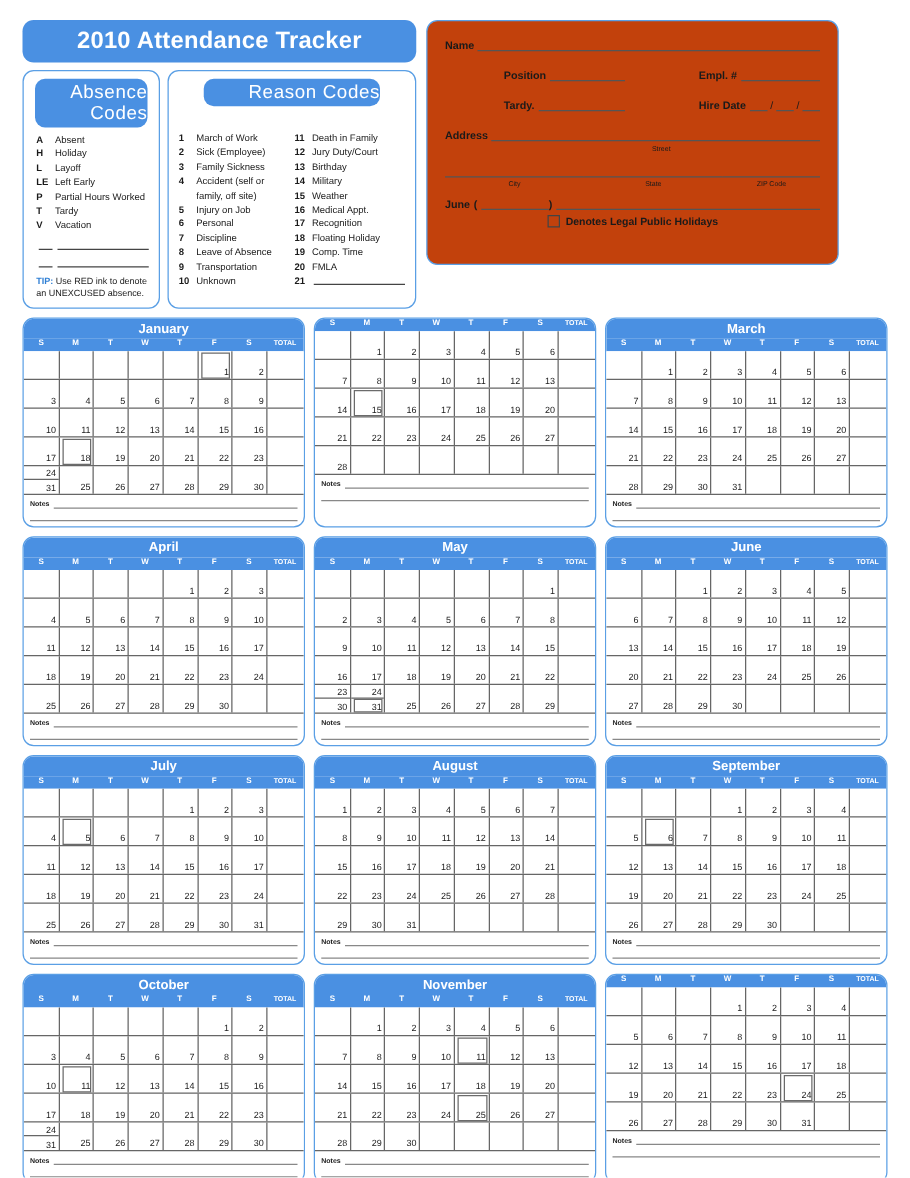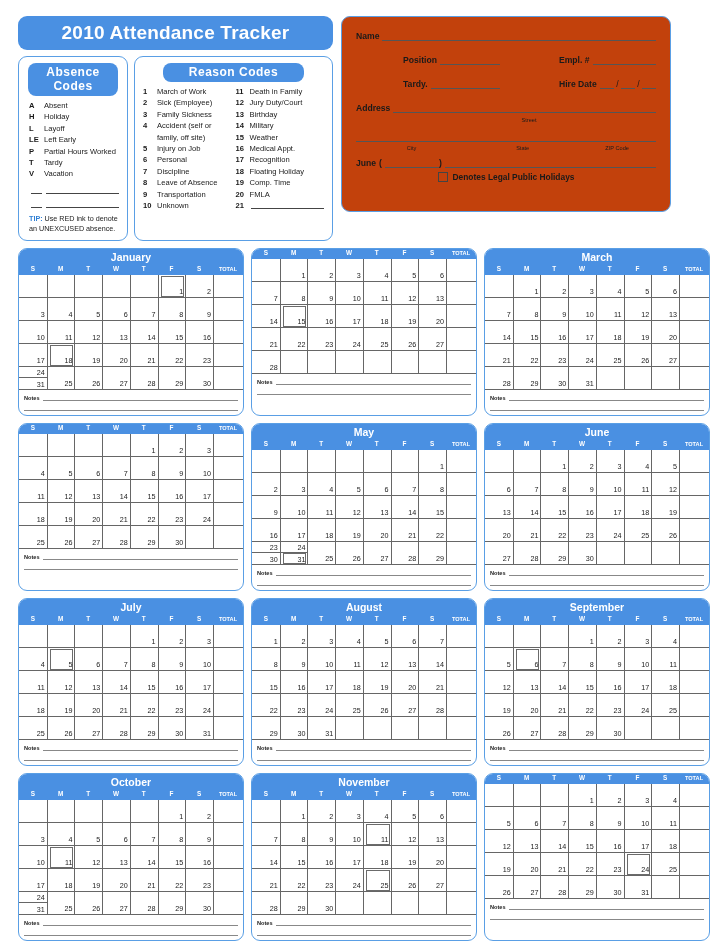--- a/index.html
+++ b/index.html
@@ -34,26 +34,26 @@
     border: 1.4px solid #5a9fe5;
     border-radius: 9px;
     background: #fff;
     padding: 5px 6px 6px;
   }
   .abs-card { width: 110px; }
   .rsn-card { width: 199px; }
 
   .pill {
     background: #4a90e2; border-radius: 8px;
-    color: #fff; font-size: 12px; font-weight: bold;
-    text-align: center; padding: 2px 0 3px;
+    color: #fff; font-size: 15px; font-weight: normal;
+    text-align: right; padding: 2px 0 3px;
     letter-spacing: .5px;
     margin: 1px 3px 4px;
   }
-  .rsn-card .pill { margin: 1px 22px 4px; }
+  .rsn-card .pill { margin: 1px 22px 20px; }
 
   .code-line { display: flex; font-size: 7.6px; line-height: 11.4px; }
   .code-line .k { width: 15px; font-weight: bold; flex: none; }
   .code-line .v { flex: 1; }
   .abs-card .code-line { padding-left: 4px; }
 
   .blank-row { display: flex; align-items: flex-end; gap: 4px; margin: 6px 2px 0 6px; }
   .blank-row .k { width: 11px; border-bottom: 1px solid #444; height: 8px; }
   .blank-row .v { flex: 1; border-bottom: 1px solid #444; height: 8px; }
 
@@ -777,20 +777,21 @@
         </div>
         <div class="notes">
           <div class="nrow">
             <div class="nlab">Notes</div>
             <div class="nline"></div>
           </div>
           <div class="nline2"></div>
         </div>
       </div>
       <div class="month">
+        <div class="m-title">April</div>
         <div class="dow">
           <div>S</div>
           <div>M</div>
           <div>T</div>
           <div>W</div>
           <div>T</div>
           <div>F</div>
           <div>S</div>
           <div class="tot">TOTAL</div>
         </div>

